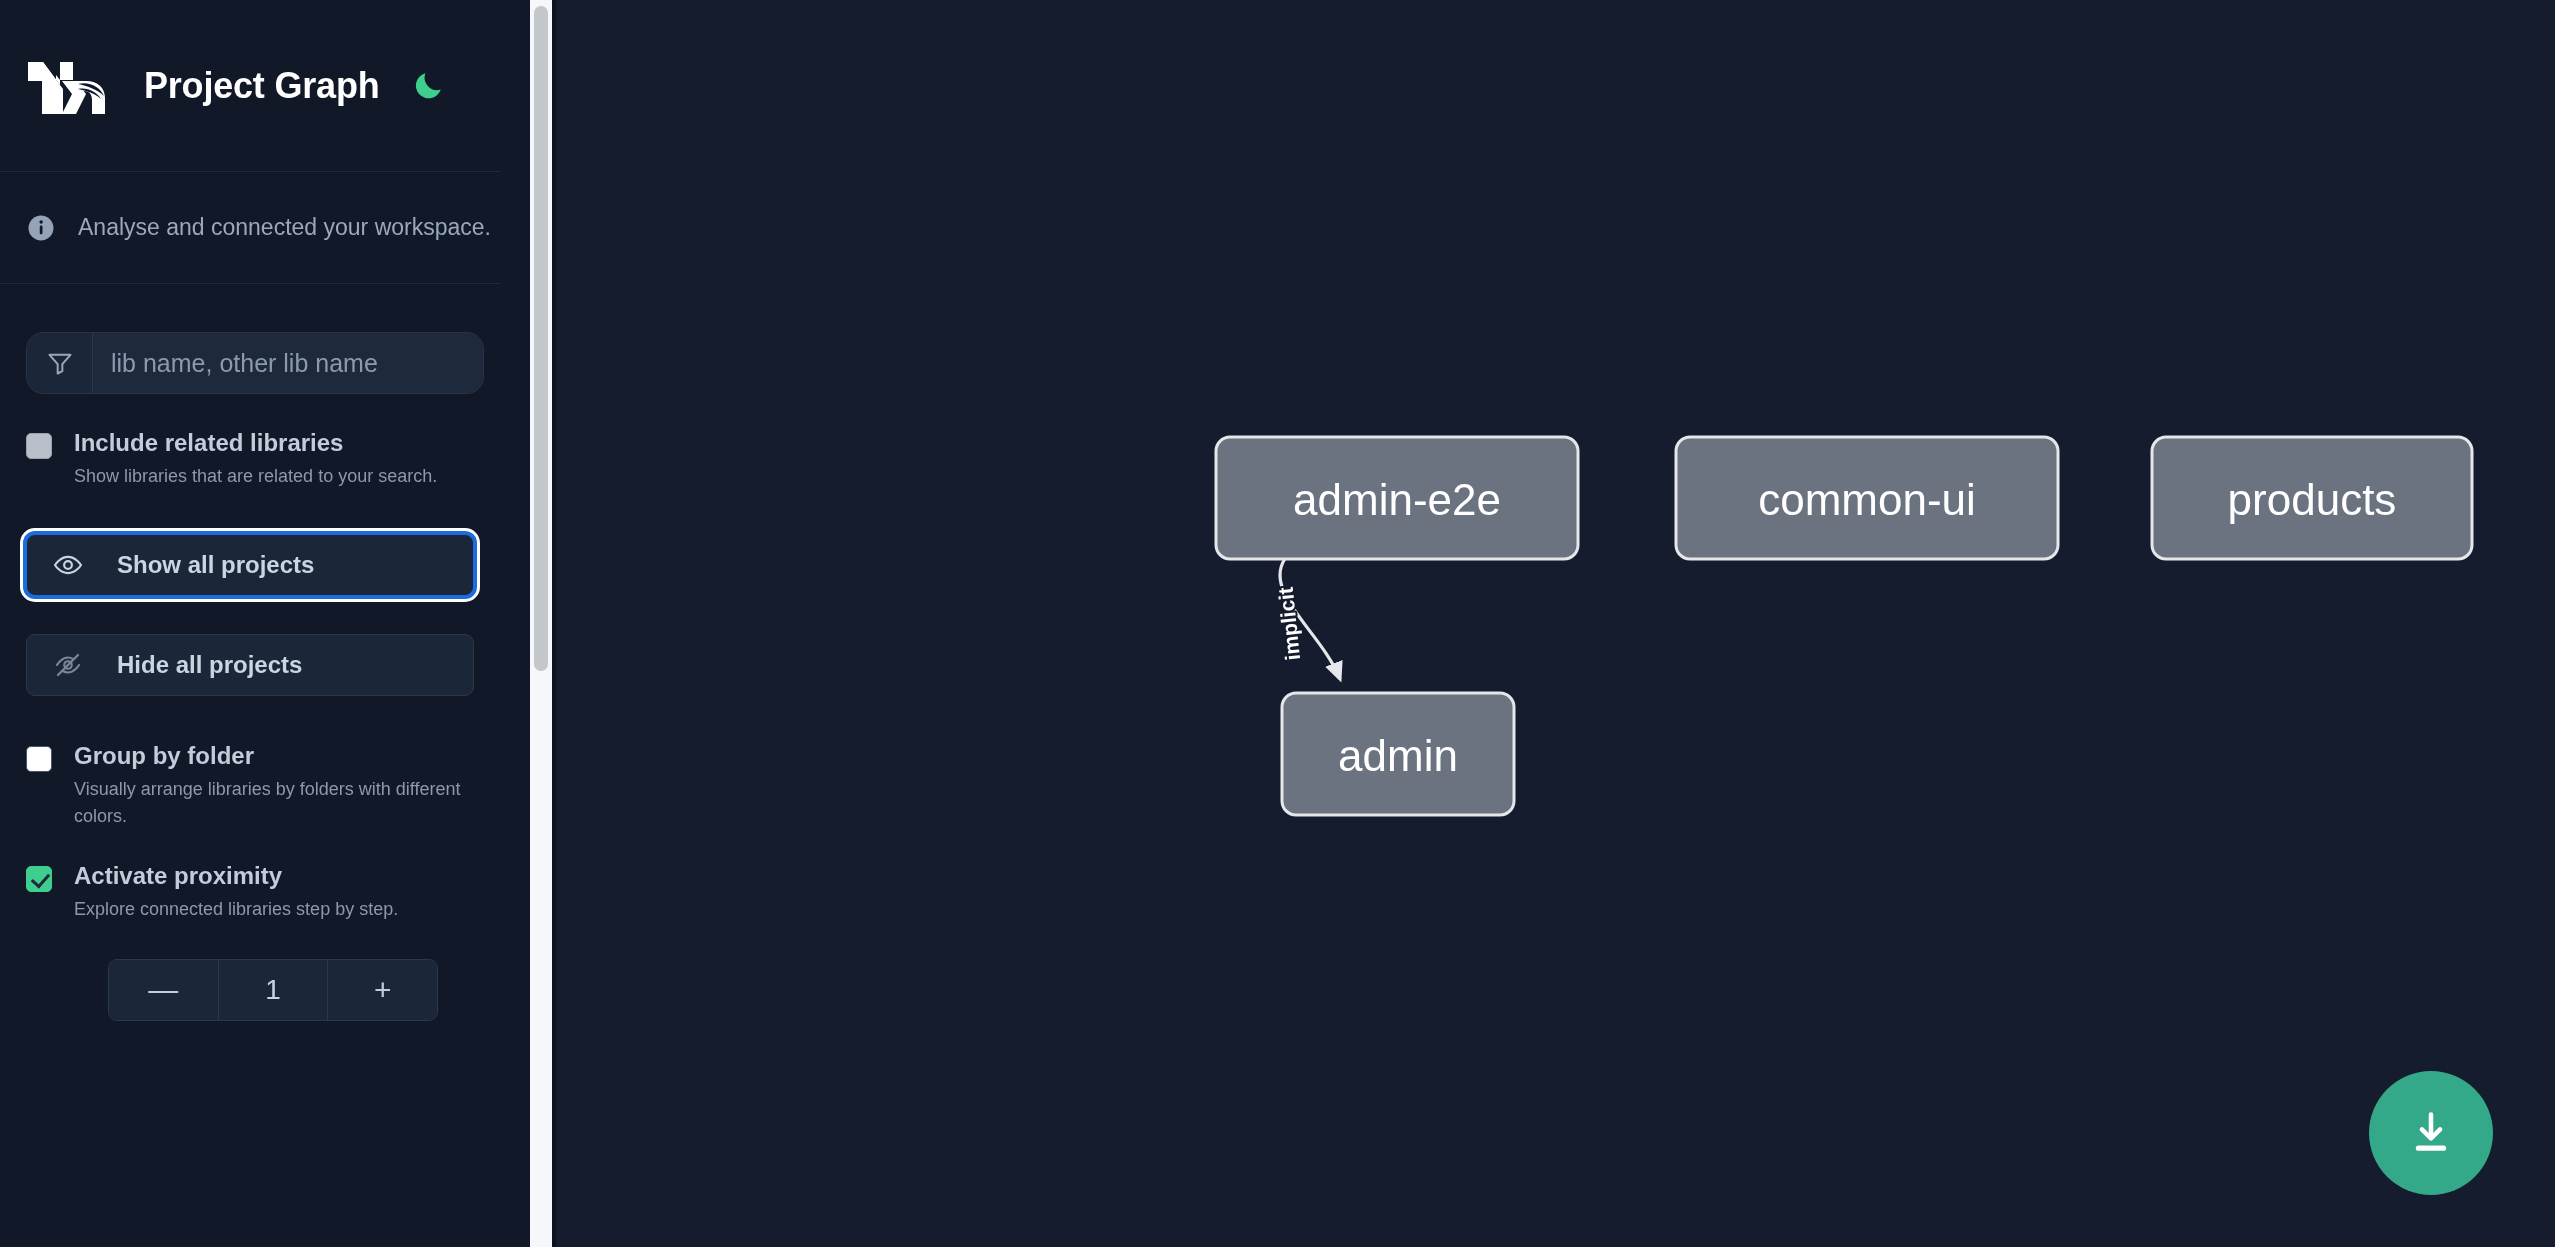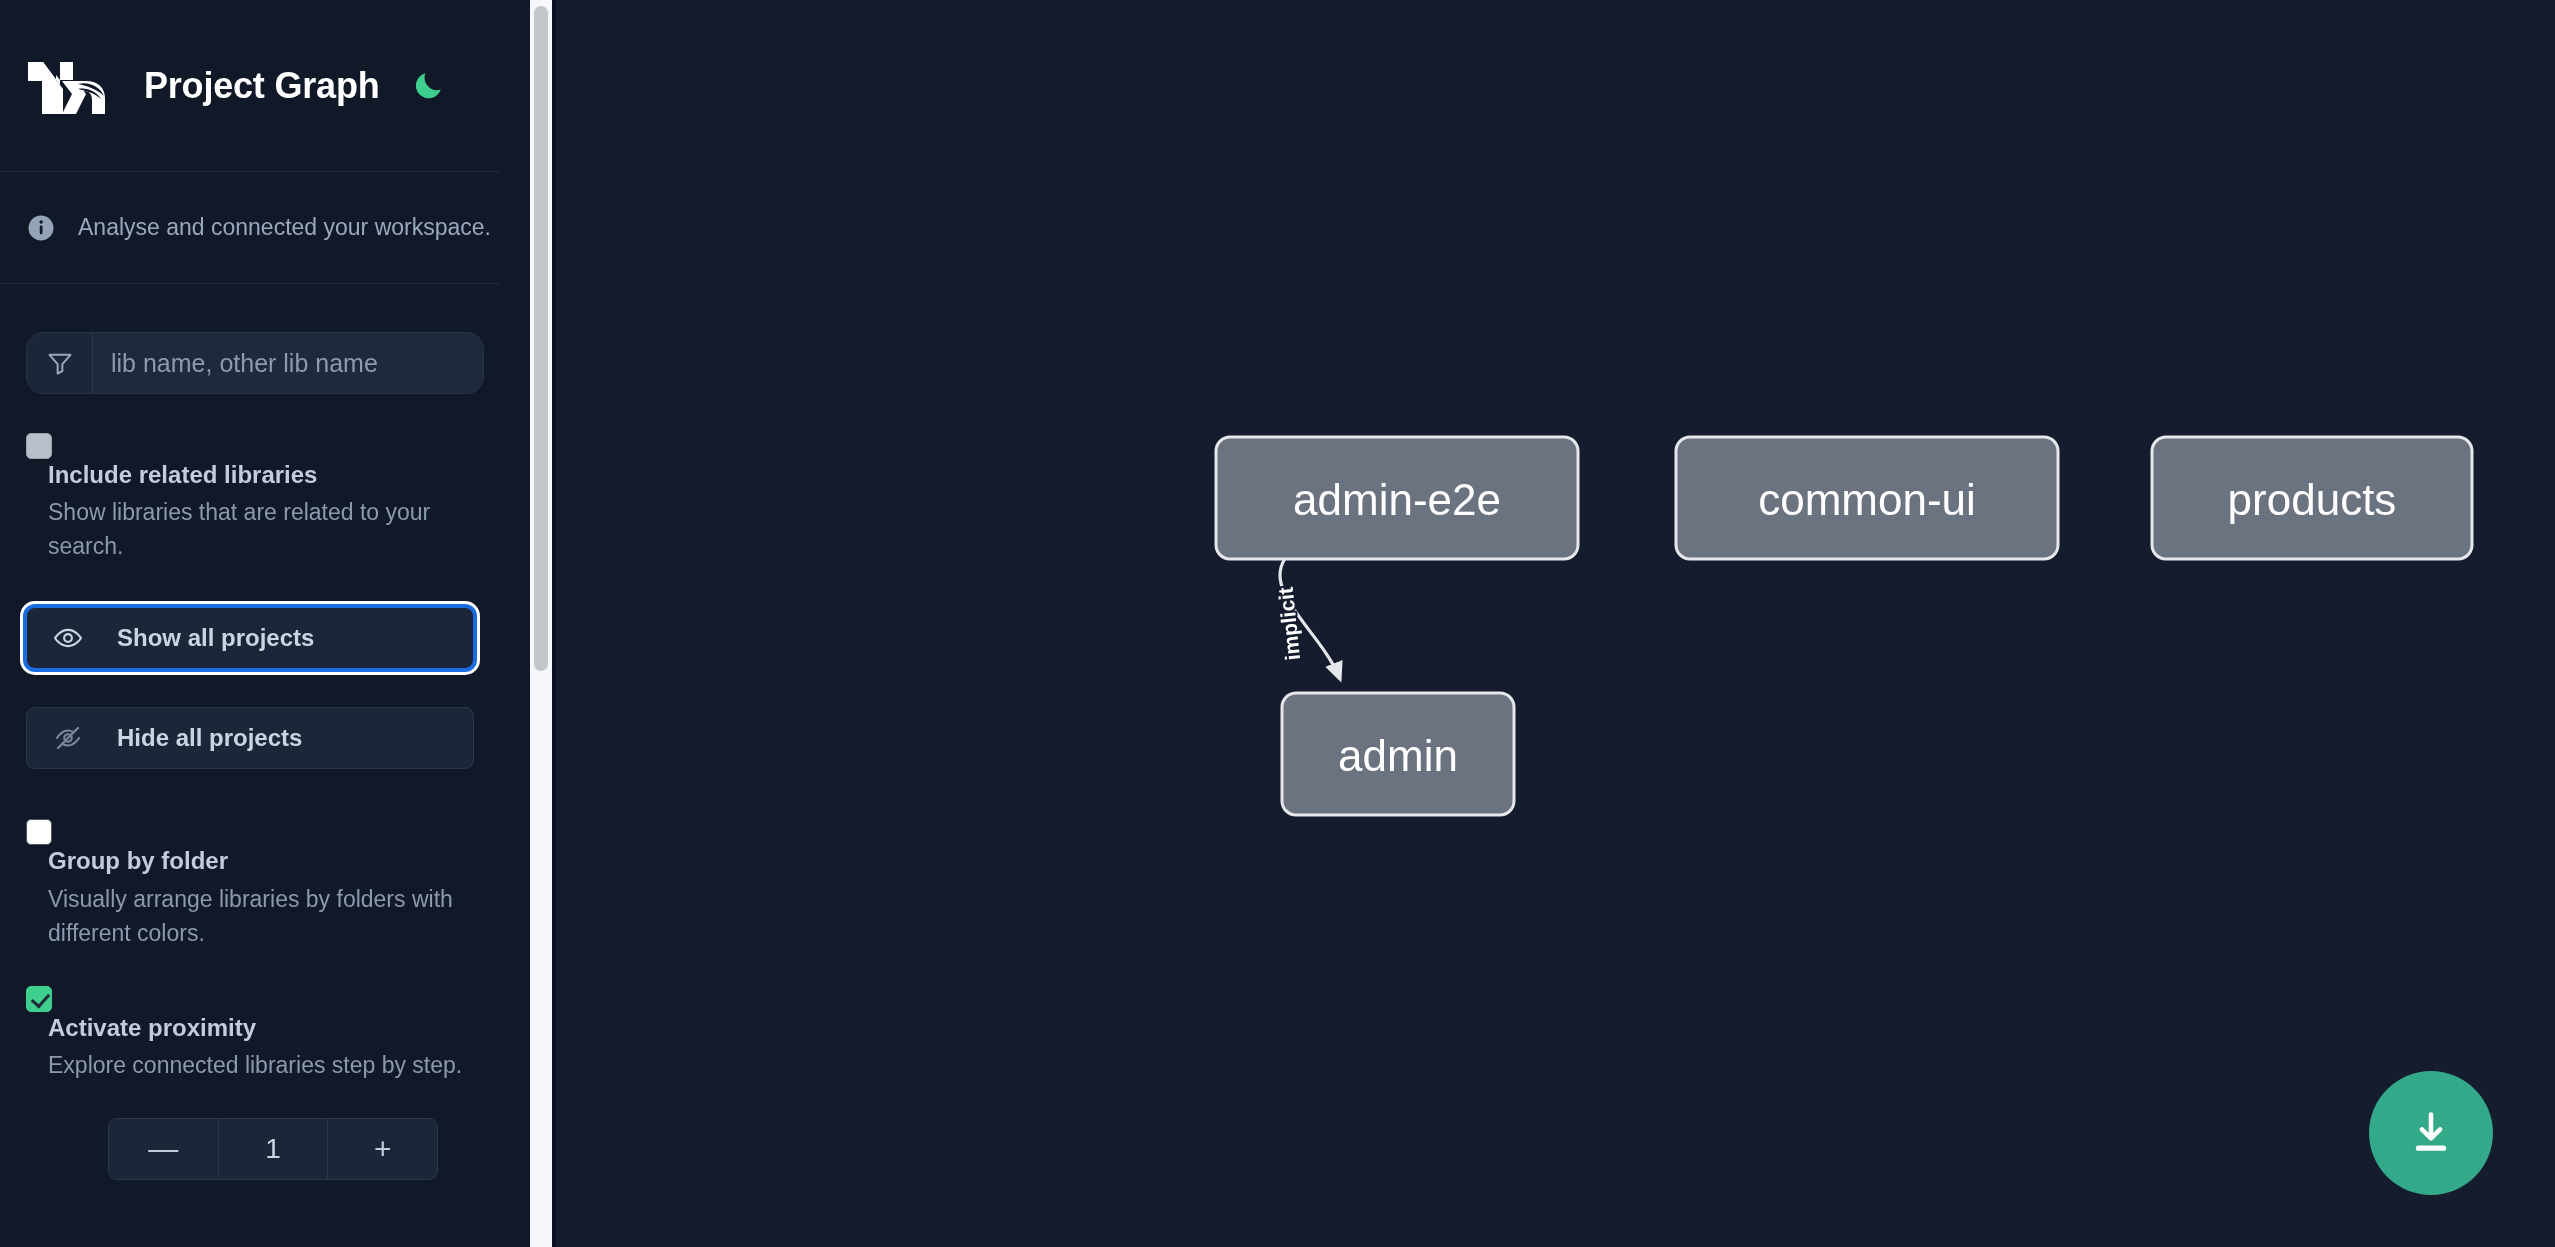--- a/index.html
+++ b/index.html
@@ -120,21 +120,20 @@
     font-family: "Liberation Sans", sans-serif;
     padding: 0 18px;
   }
   .filter-input::placeholder { color: #8c9ab0; opacity: 1; }
 
   
   .cb-row {
     display: flex;
     padding: 0 26px;
     margin-top: 33px;
-    flex-direction: column;
   }
 
   .cbx {
     width: 26px; height: 26px;
     flex: 0 0 26px;
     border-radius: 5px;
     margin-top: 6px;
     position: relative;
     cursor: pointer;
   }
@@ -152,21 +151,21 @@
   }
 
   .cb-text { margin-left: 22px; max-width: 450px; }
   .cb-label {
     font-size: 24px;
     font-weight: 700;
     color: #c3ccda;
     line-height: 1.35;
   }
   .cb-desc {
-    font-size: 23px;
+    font-size: 18px;
     color: #8b99ad;
     line-height: 1.48;
     margin-top: 4px;
   }
 
   
   .btn {
     margin: 0 26px;
     height: 62px;
     display: flex;

